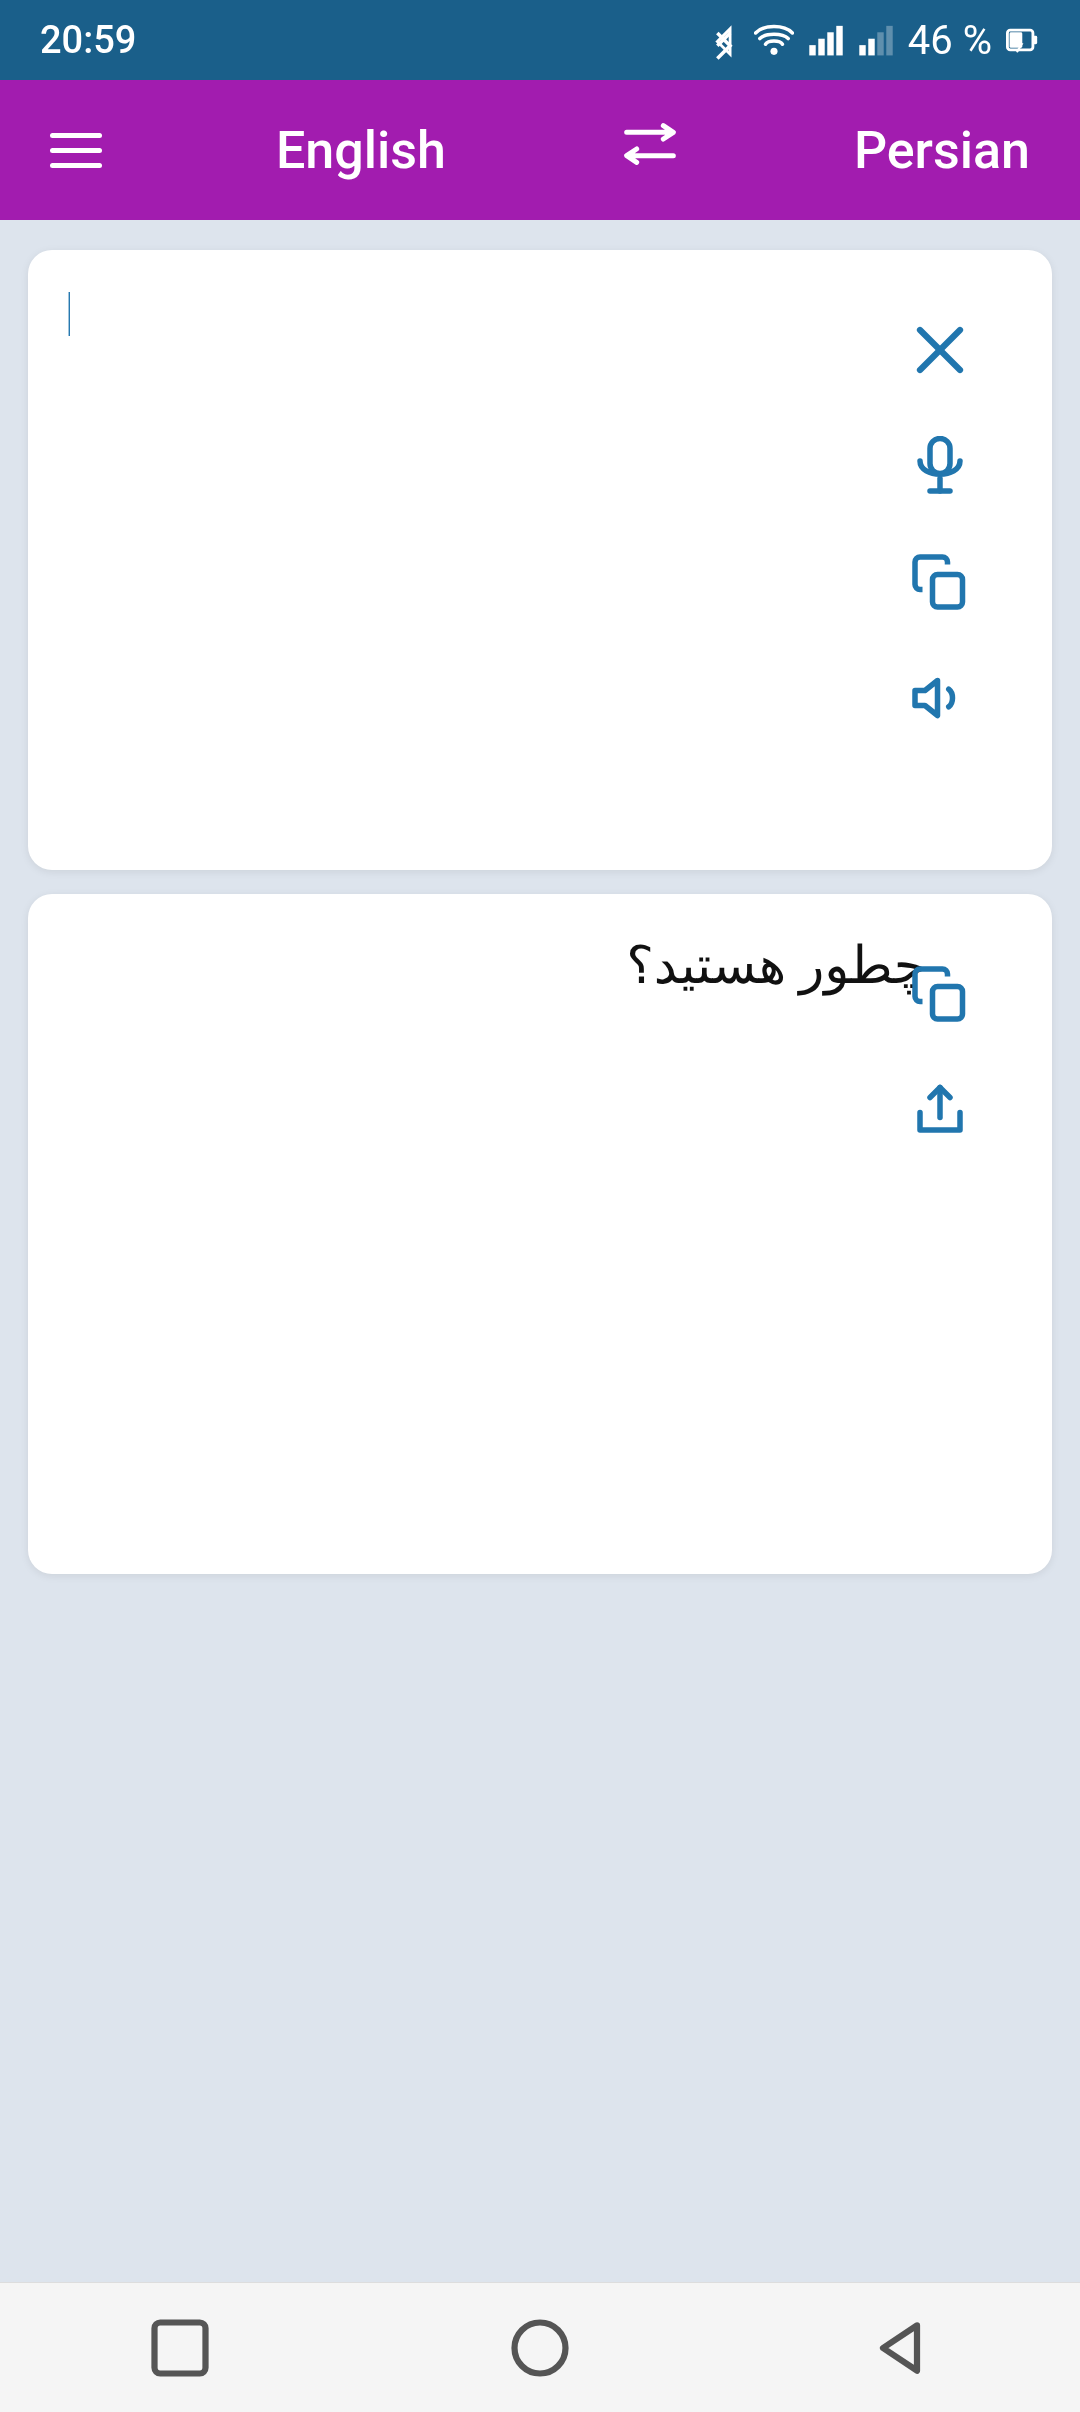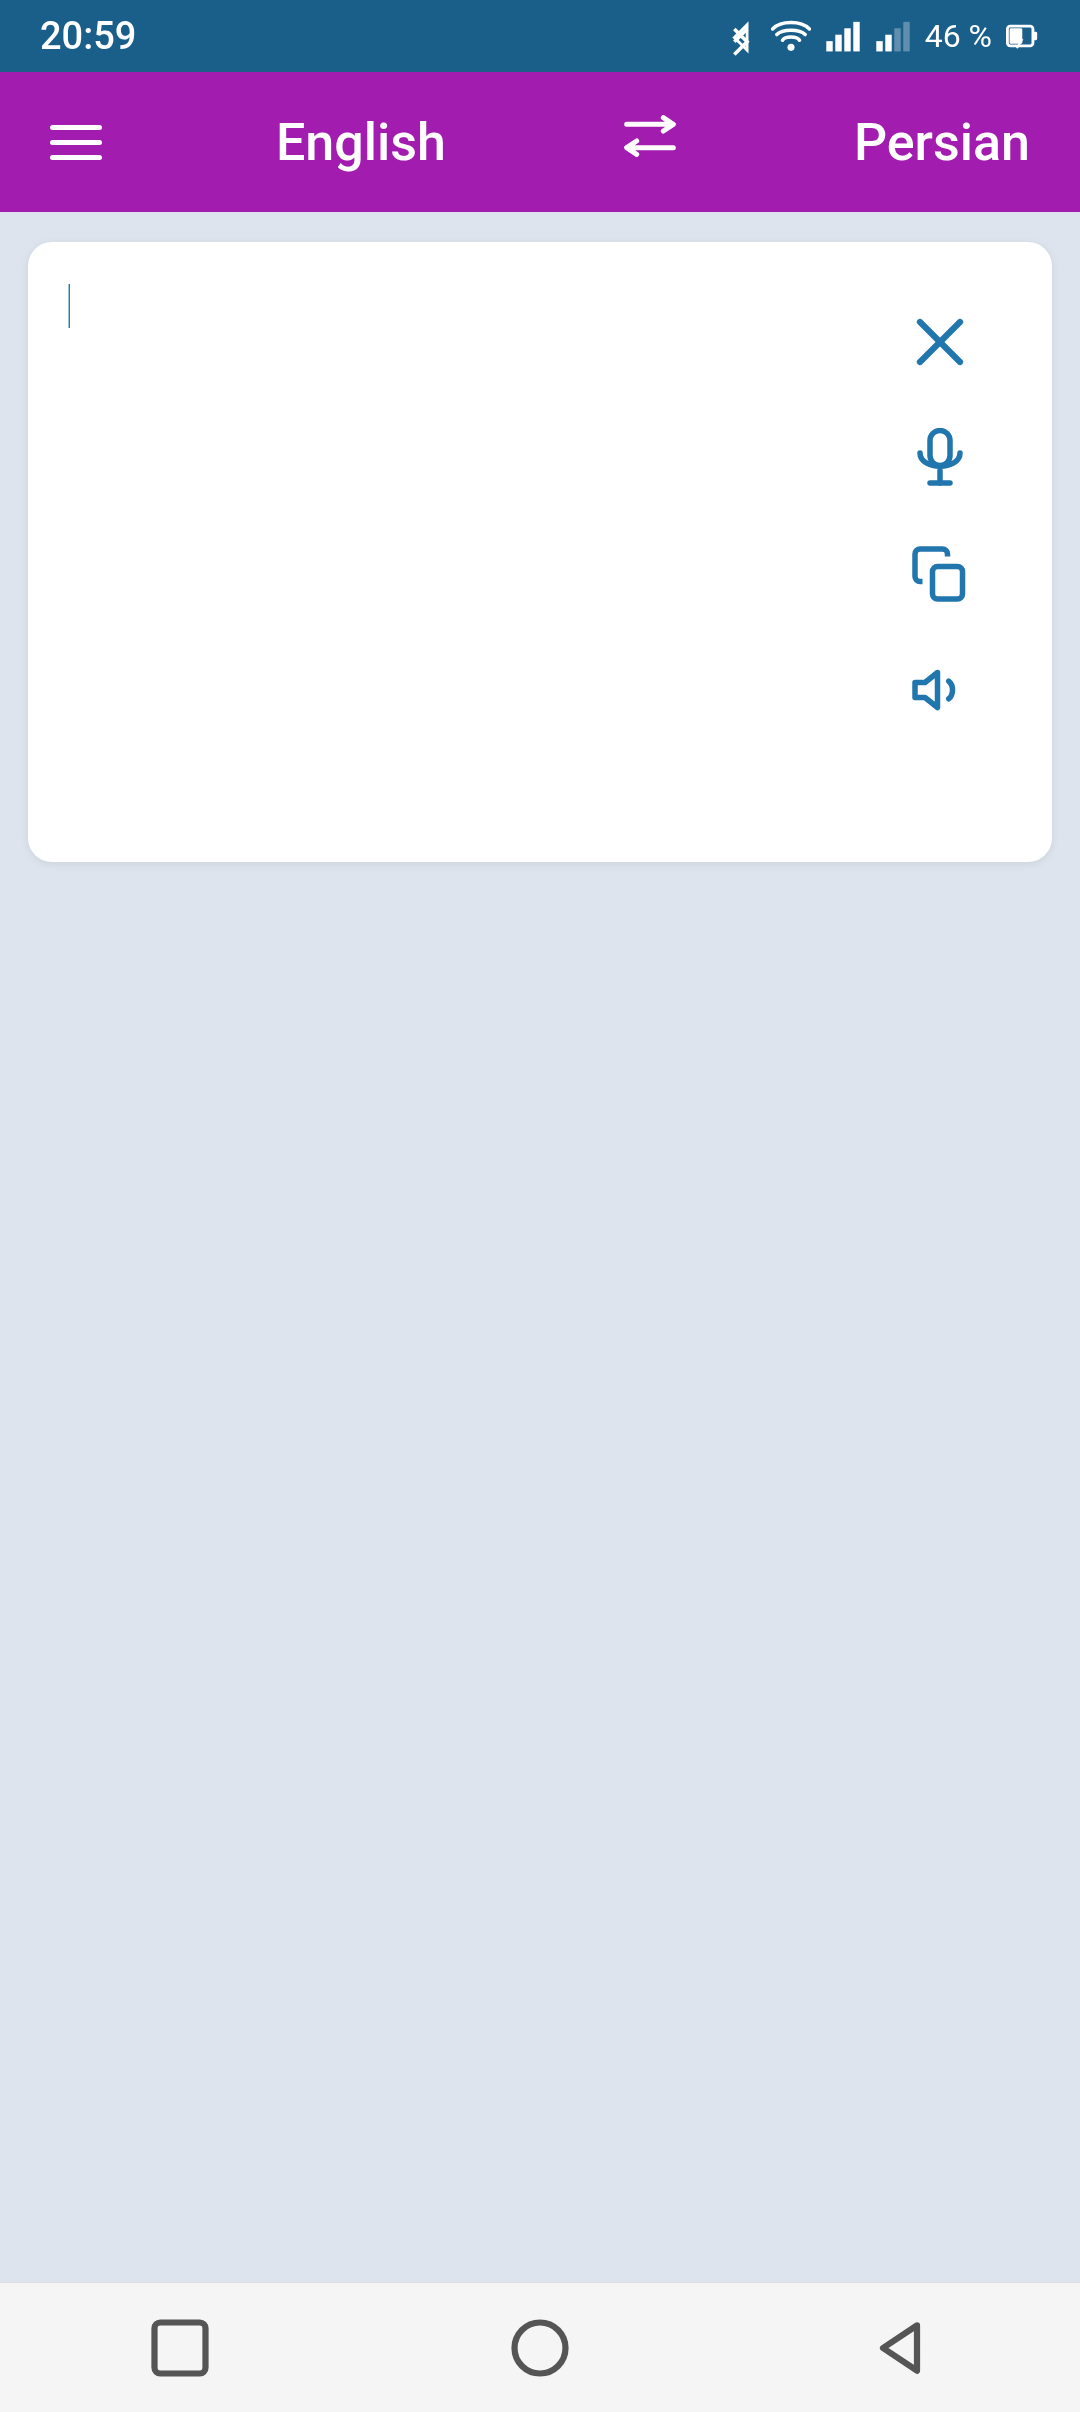--- a/index.html
+++ b/index.html
@@ -14,21 +14,21 @@
       height: 2412px;
       background-color: #dde4ed;
       font-family: 'Roboto', Arial, sans-serif;
       overflow: hidden;
       position: relative;
     }
 
     
     .status-bar {
       width: 100%;
-      height: 72px;
+      height: 80px;
       background-color: #1a5f8a;
       display: flex;
       align-items: center;
       justify-content: space-between;
       padding: 0 40px;
     }
 
     .status-time {
       color: white;
       font-size: 38px;
@@ -40,21 +40,21 @@
       align-items: center;
       gap: 14px;
     }
 
     .status-icons svg {
       fill: white;
     }
 
     .battery-text {
       color: white;
-      font-size: 32px;
+      font-size: 40px;
       font-weight: 400;
     }
 
     
     .app-bar {
       width: 100%;
       height: 140px;
       background-color: #a21caf;
       display: flex;
       align-items: center;
@@ -318,20 +318,44 @@
         <div class="action-btn">
           <svg viewBox="0 0 24 24">
             <polygon points="11,5 6,9 2,9 2,15 6,15 11,19" stroke="#2176ae" stroke-width="2.2" fill="none" stroke-linejoin="round"></polygon>
             <path d="M15.5 8.5 C17.5 10 17.5 14 15.5 15.5" stroke="#2176ae" stroke-width="2.2" fill="none" stroke-linecap="round"></path>
           </svg>
         </div>
       </div>
     </div>
   </div>
 
+  <div class="card card-target">
+    <div style="position:relative; width:100%; height:100%;">
+      <div style="display:flex; justify-content:flex-end; padding-right:90px;">
+        <span class="translated-text" style="padding-right:0;">چطور هستید؟</span>
+      </div>
+      <div class="card-target-actions">
+
+        <div class="action-btn">
+          <svg viewBox="0 0 24 24">
+            <rect x="9" y="9" width="12" height="13" rx="2" stroke="#2176ae" stroke-width="2.2" fill="none"></rect>
+            <path d="M5 15H4a2 2 0 01-2-2V4a2 2 0 012-2h9a2 2 0 012 2v1" stroke="#2176ae" stroke-width="2.2" fill="none"></path>
+          </svg>
+        </div>
+
+        <div class="action-btn">
+          <svg viewBox="0 0 24 24">
+            <path d="M12 3 L12 15" stroke="#2176ae" stroke-width="2.2" stroke-linecap="round"></path>
+            <path d="M8 7 L12 3 L16 7" stroke="#2176ae" stroke-width="2.2" stroke-linecap="round" stroke-linejoin="round" fill="none"></path>
+            <path d="M4 13 L4 20 L20 20 L20 13" stroke="#2176ae" stroke-width="2.2" stroke-linecap="round" stroke-linejoin="round" fill="none"></path>
+          </svg>
+        </div>
+      </div>
+    </div>
+  </div>
 
 </div>
 
 <div class="bottom-nav">
   <div class="nav-btn">
     <svg viewBox="0 0 24 24">
       <rect x="3" y="3" width="18" height="18" rx="2" stroke="#555" stroke-width="2.2" fill="none"></rect>
     </svg>
   </div>
   <div class="nav-btn">

